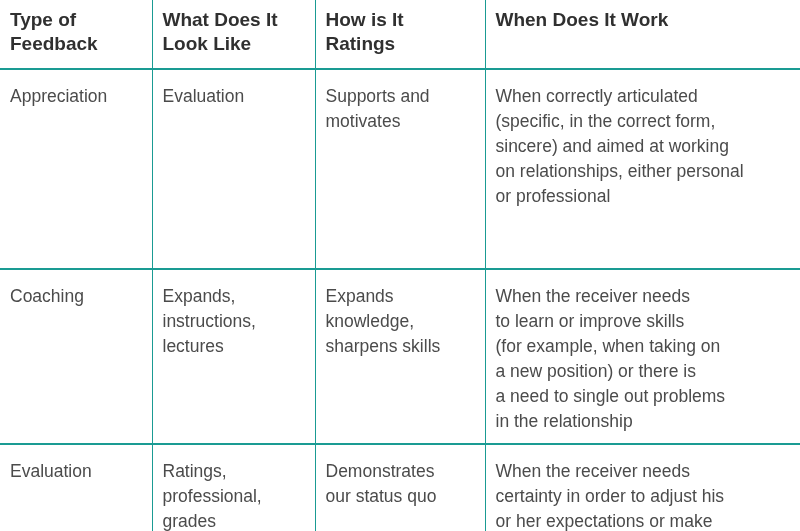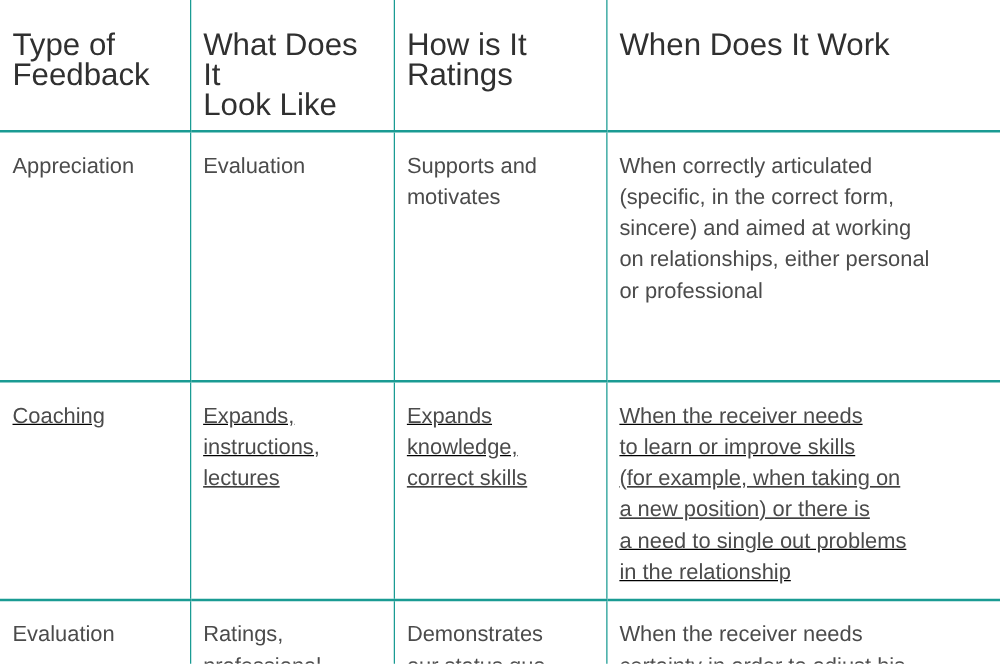--- a/index.html
+++ b/index.html
@@ -30,36 +30,36 @@
     vertical-align: top;
     text-align: left;
     white-space: pre-line;
     padding: 14px 8px 8px 10px;
     box-sizing: border-box;
   }
   th:nth-child(n+2), td:nth-child(n+2) {
     border-left: 1px solid var(--accent);
   }
   thead th {
-    font-size: 25px;
+    font-size: 19px;
     line-height: 24px;
-    font-weight: normal;
+    font-weight: bold;
     color: var(--header-text);
-    padding-top: 24px;
+    padding-top: 8px;
   }
   thead tr { height: 69px; }
   tbody td {
     font-size: 17.5px;
     line-height: 25px;
     font-weight: normal;
     color: var(--body-text);
     border-top: 2px solid var(--accent);
   }
   tbody tr.row-appreciation { height: 200px; }
-  tbody tr.row-coaching     { height: 175px; text-decoration: underline; }
+  tbody tr.row-coaching     { height: 175px; }
   tbody tr.row-evaluation   { height: 123px; }
   tbody tr:last-child td    { border-bottom: 2px solid var(--accent); }
 </style>
 </head>
 <body>
 
 <table class="feedback-table">
   <colgroup>
     <col class="c1">
       <col class="c2">
@@ -88,21 +88,21 @@
 on relationships, either personal
 or professional</td>
     </tr>
     <tr class="row-coaching">
       <td>Coaching</td>
       <td>Expands,
 instructions,
 lectures</td>
       <td>Expands
 knowledge,
-correct skills</td>
+sharpens skills</td>
       <td>When the receiver needs
 to learn or improve skills
 (for example, when taking on
 a new position) or there is
 a need to single out problems
 in the relationship</td>
     </tr>
     <tr class="row-evaluation">
       <td>Evaluation</td>
       <td>Ratings,

